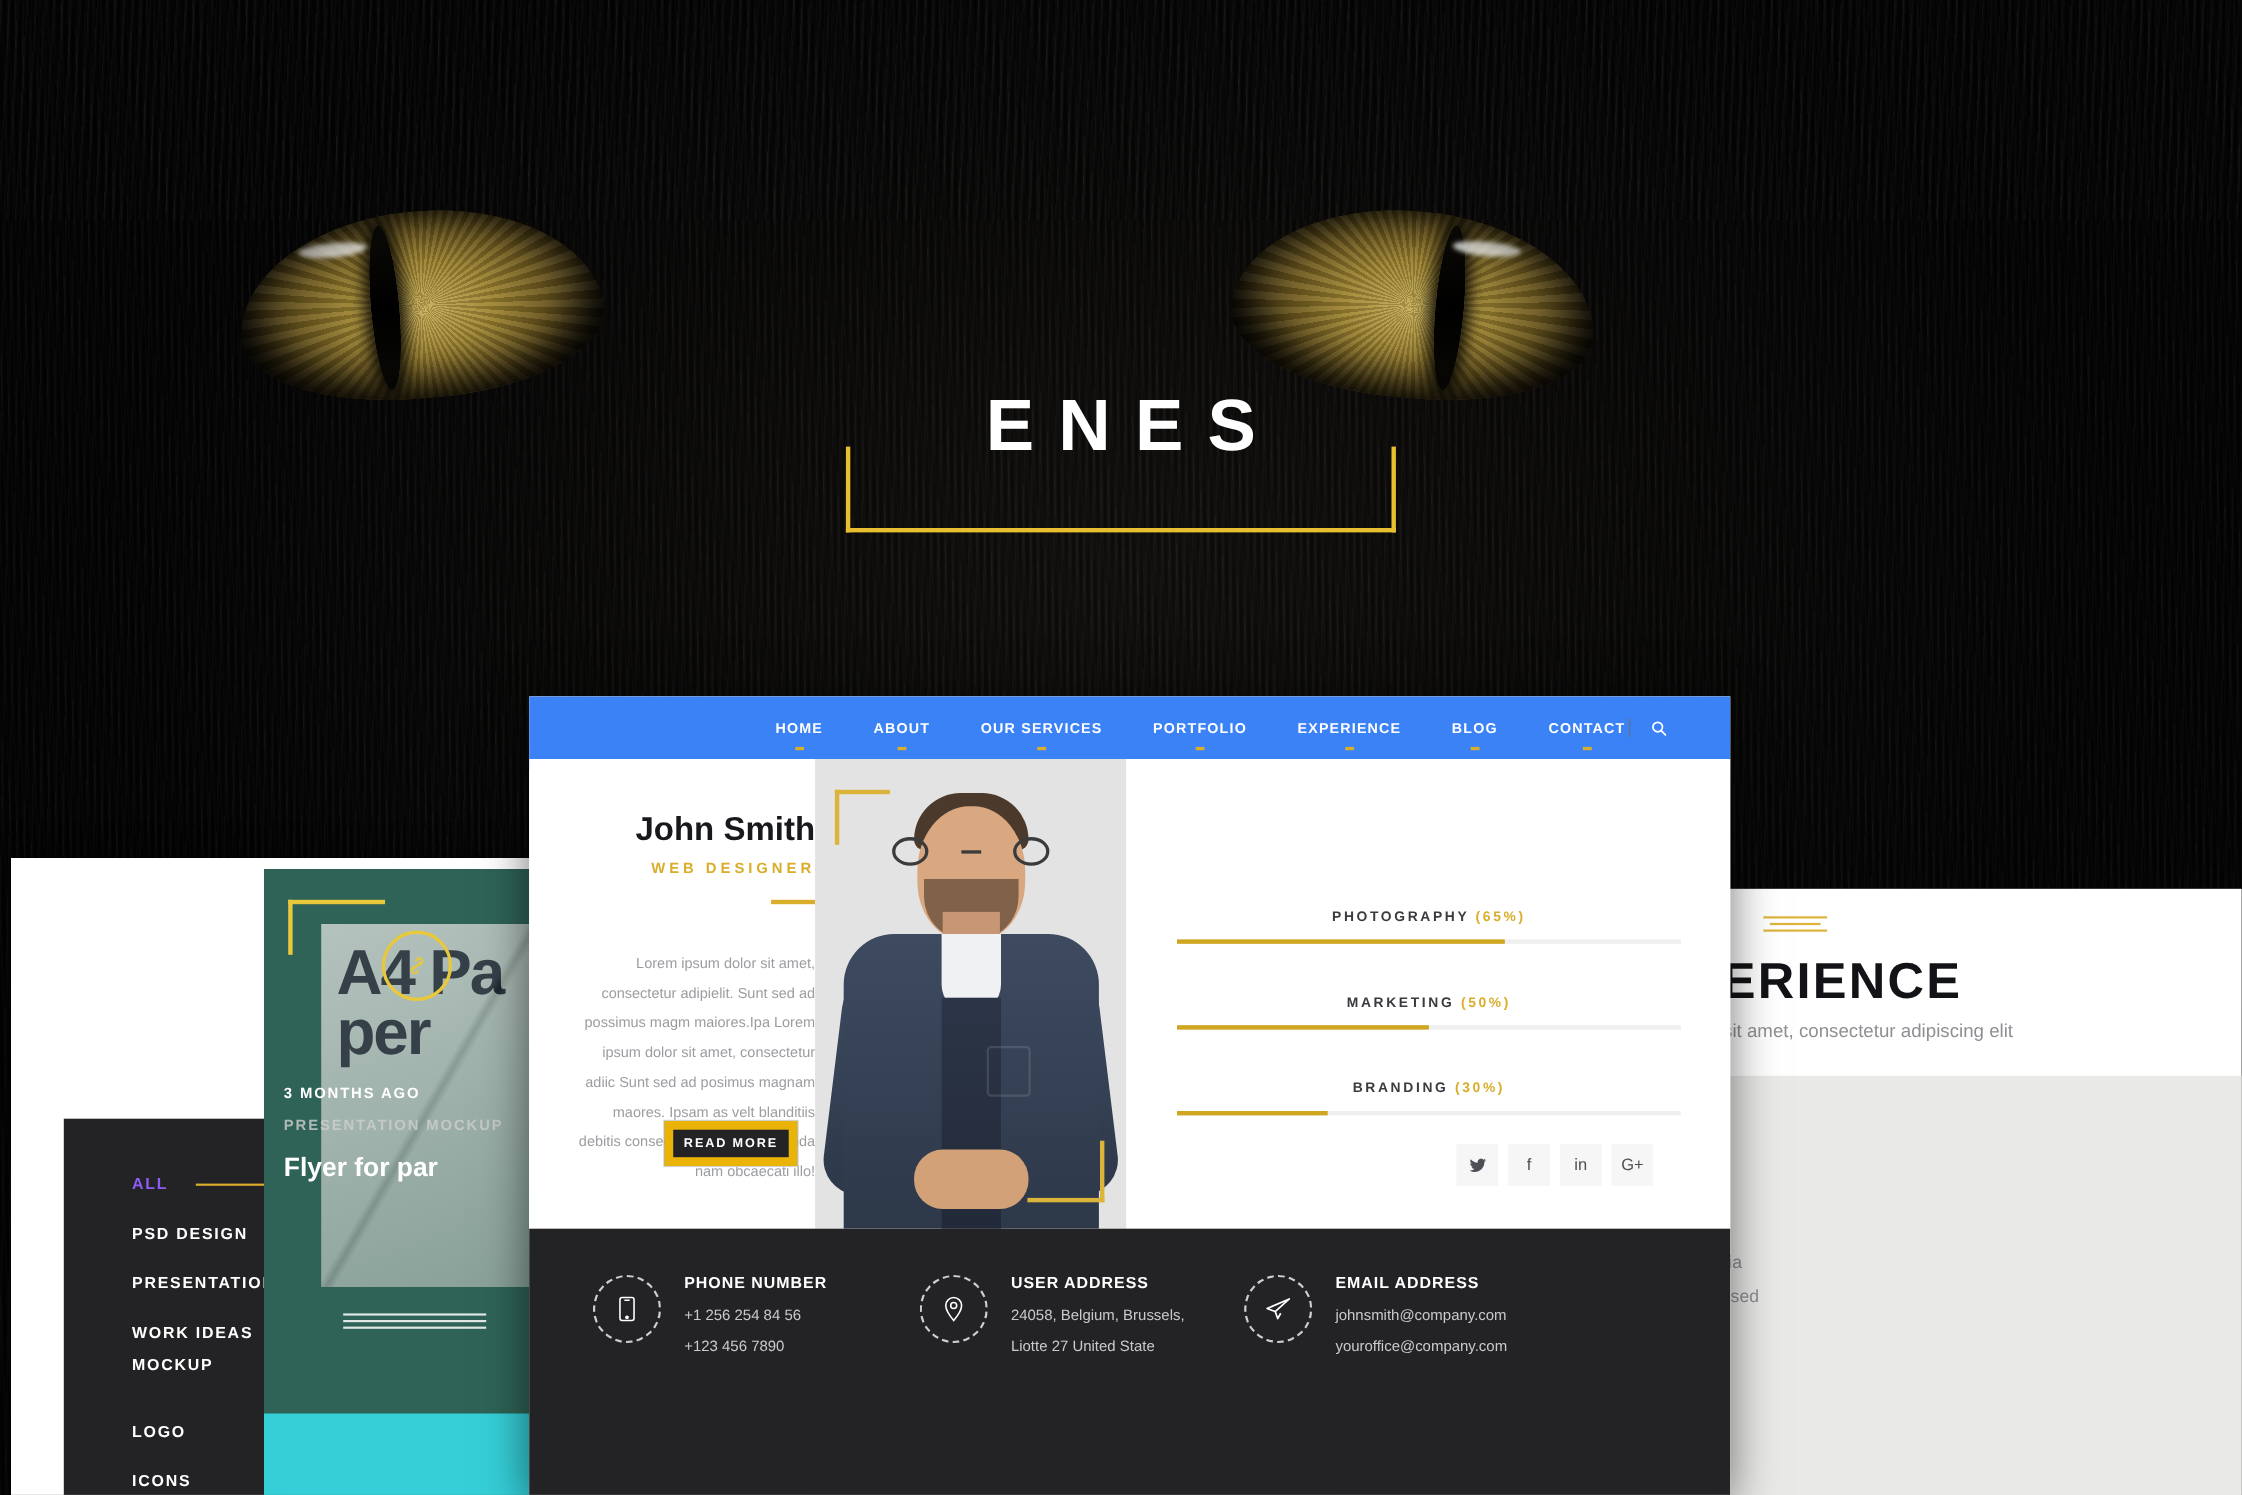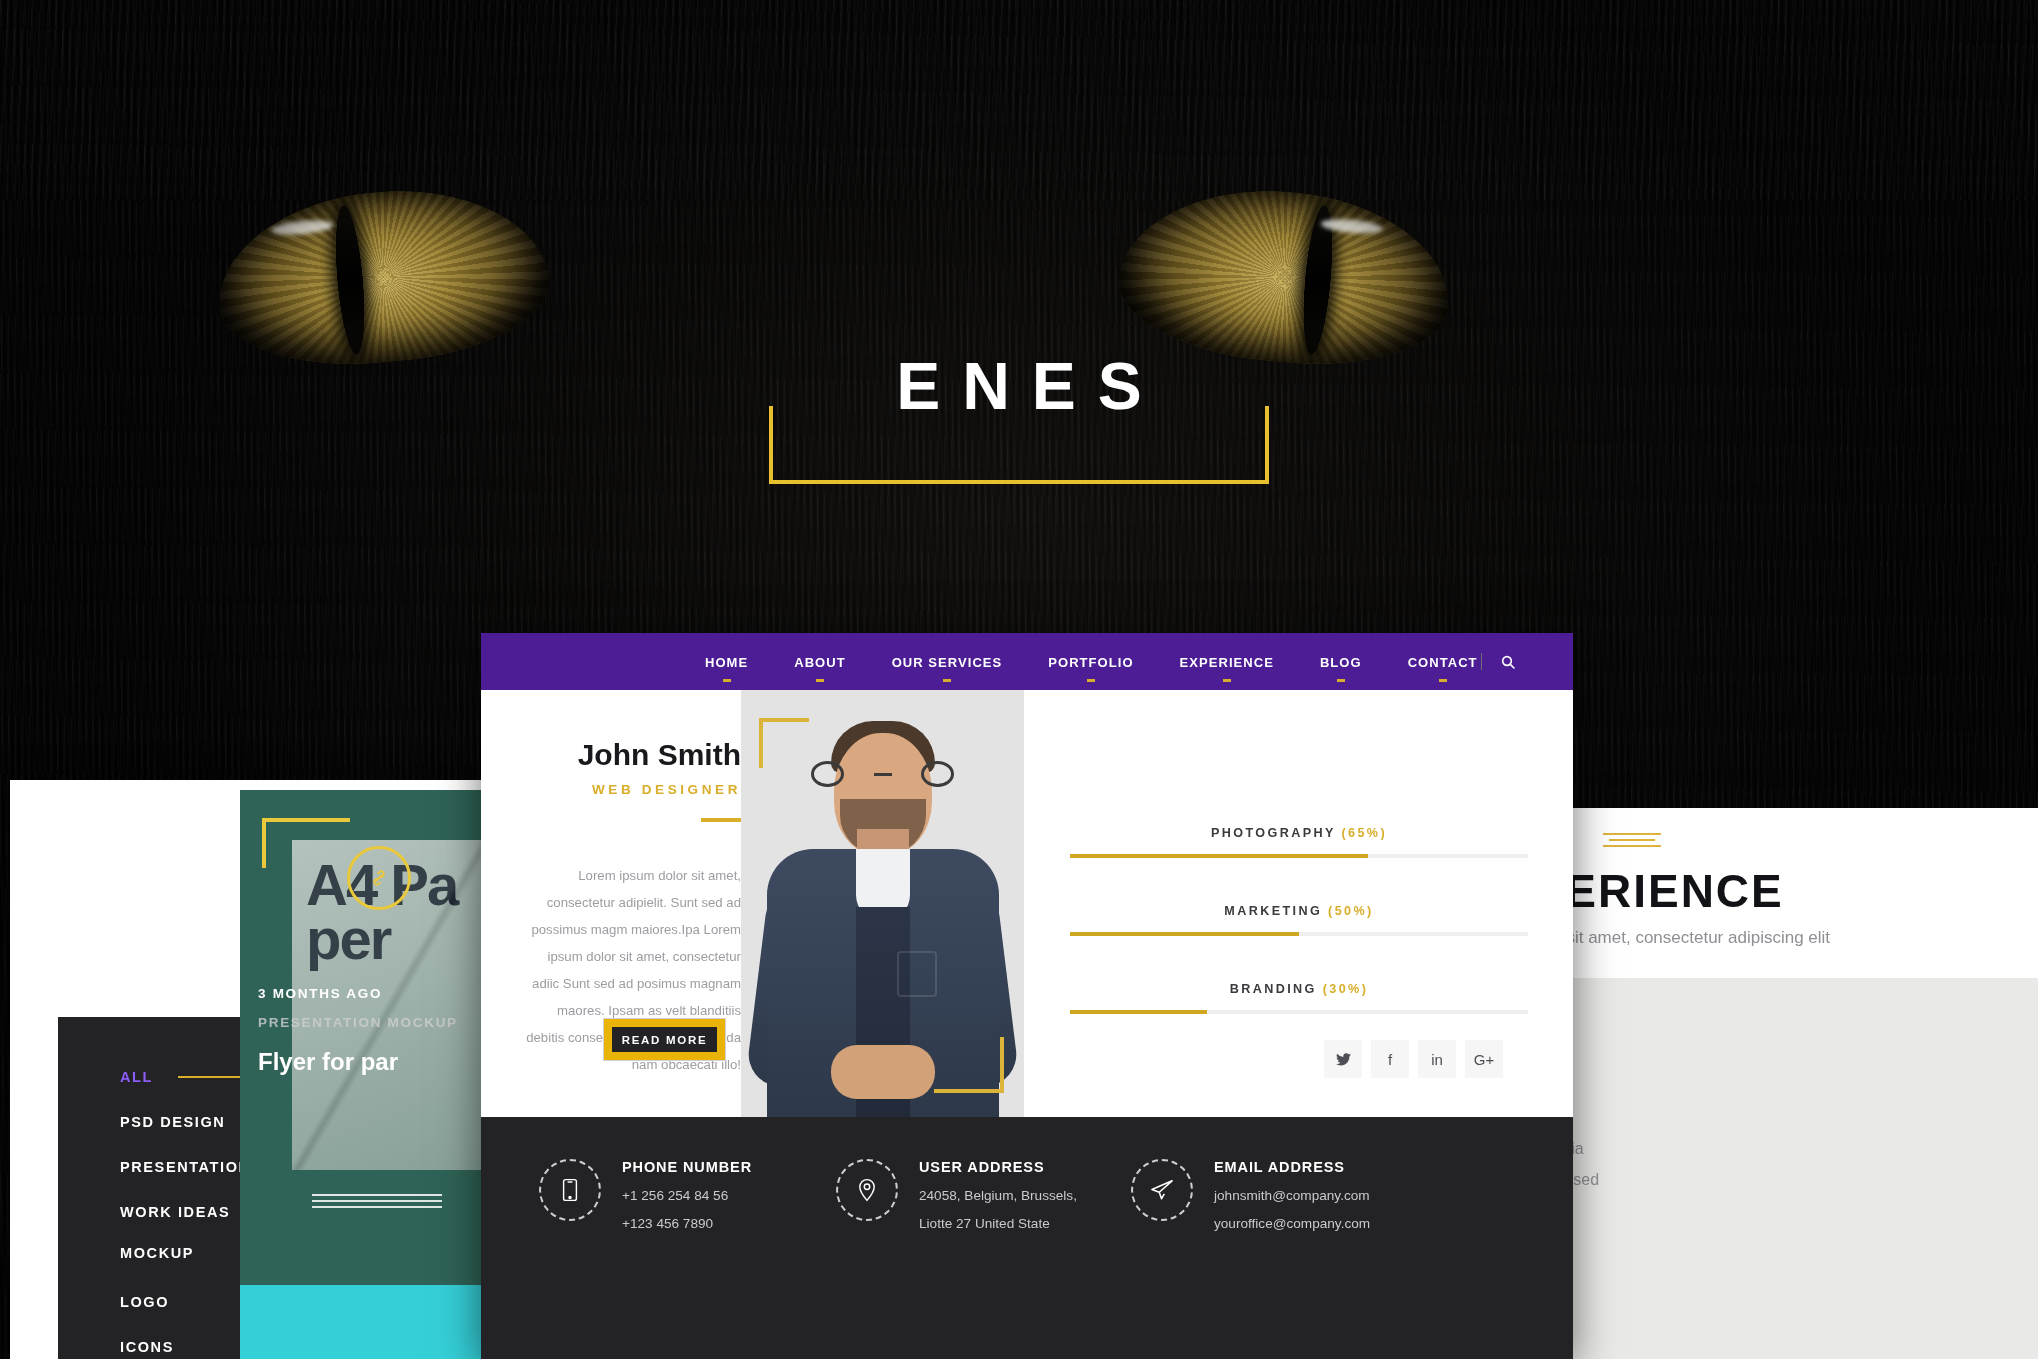--- a/index.html
+++ b/index.html
@@ -156,21 +156,21 @@
     color:#e4b62a; font-size:26px; font-weight:700; letter-spacing:2px;
   }
   .exp-frag { position:absolute; left:-34px; font-size:16px; color:#8d8f93; white-space:nowrap; }
 
   
   #about-card {
     position:absolute; left:481px; top:633px; width:1092px; height:726px;
     box-shadow:0 8px 40px rgba(0,0,0,.55); overflow:hidden; background:#fff;
   }
   
-  #navbar { position:absolute; left:0; top:0; width:1092px; height:67px; background:#4c1d95; }
+  #navbar { position:absolute; left:0; top:0; width:1092px; height:67px; background:#3b82f6; }
   #navlist { position:absolute; left:0; top:0; height:57px; display:flex; align-items:center; gap:0; padding-left:201px;}
   .nav-item { position:relative; padding:0 23px; cursor:pointer; }
   .nav-label { color:#fff; font-size:13px; font-weight:700; letter-spacing:1.05px;
     font-family:"Liberation Sans", sans-serif; }
   .nav-dash { position:absolute; left:50%; transform:translateX(-50%); bottom:-11px; width:8px; height:3px; background:#d9ae2b; }
   #nav-right { position:absolute; right:57px; top:0; height:57px; display:flex; align-items:center; gap:18px; }
   #nav-div { width:1px; height:17px; background:#6e6e70; }
   #nav-search { color:#fff; font-size:16px; }
 
   
@@ -268,21 +268,21 @@
   <div id="pf-heading">
     <div id="pf-title">Portfolio</div>
     <div id="pf-subtitle">This is subtitle text</div>
   </div>
   <div id="pf-filter">
       <div class="pf-fil-item active" style="top: 52px;">ALL</div>
       <div class="pf-fil-underline" style="top: 59px;"></div>
       <div class="pf-fil-item" style="top: 97px;">PSD DESIGN</div>
       <div class="pf-fil-item" style="top: 142px;">PRESENTATION</div>
       <div class="pf-fil-item" style="top: 187px;">WORK IDEAS</div>
-      <div class="pf-fil-item" style="top: 228px;">MOCKUP</div>
+      <div class="pf-fil-item" style="top: 216px;">MOCKUP</div>
       <div class="pf-fil-item" style="top: 277px;">LOGO</div>
       <div class="pf-fil-item" style="top: 322px;">ICONS</div>
     </div>
 </div>
 
 <div id="pf-card">
   <div id="pf-card-bottom"></div>
   <div id="pf-corner"></div>
   <div id="pf-poster">
     <div id="pf-poster-text">A4 Paper</div>

